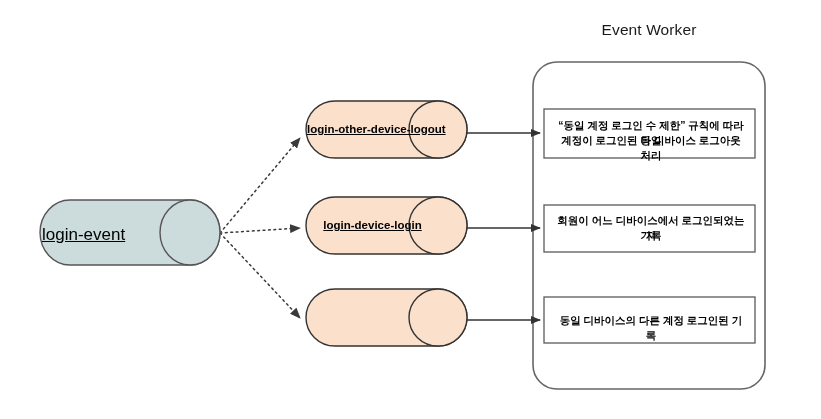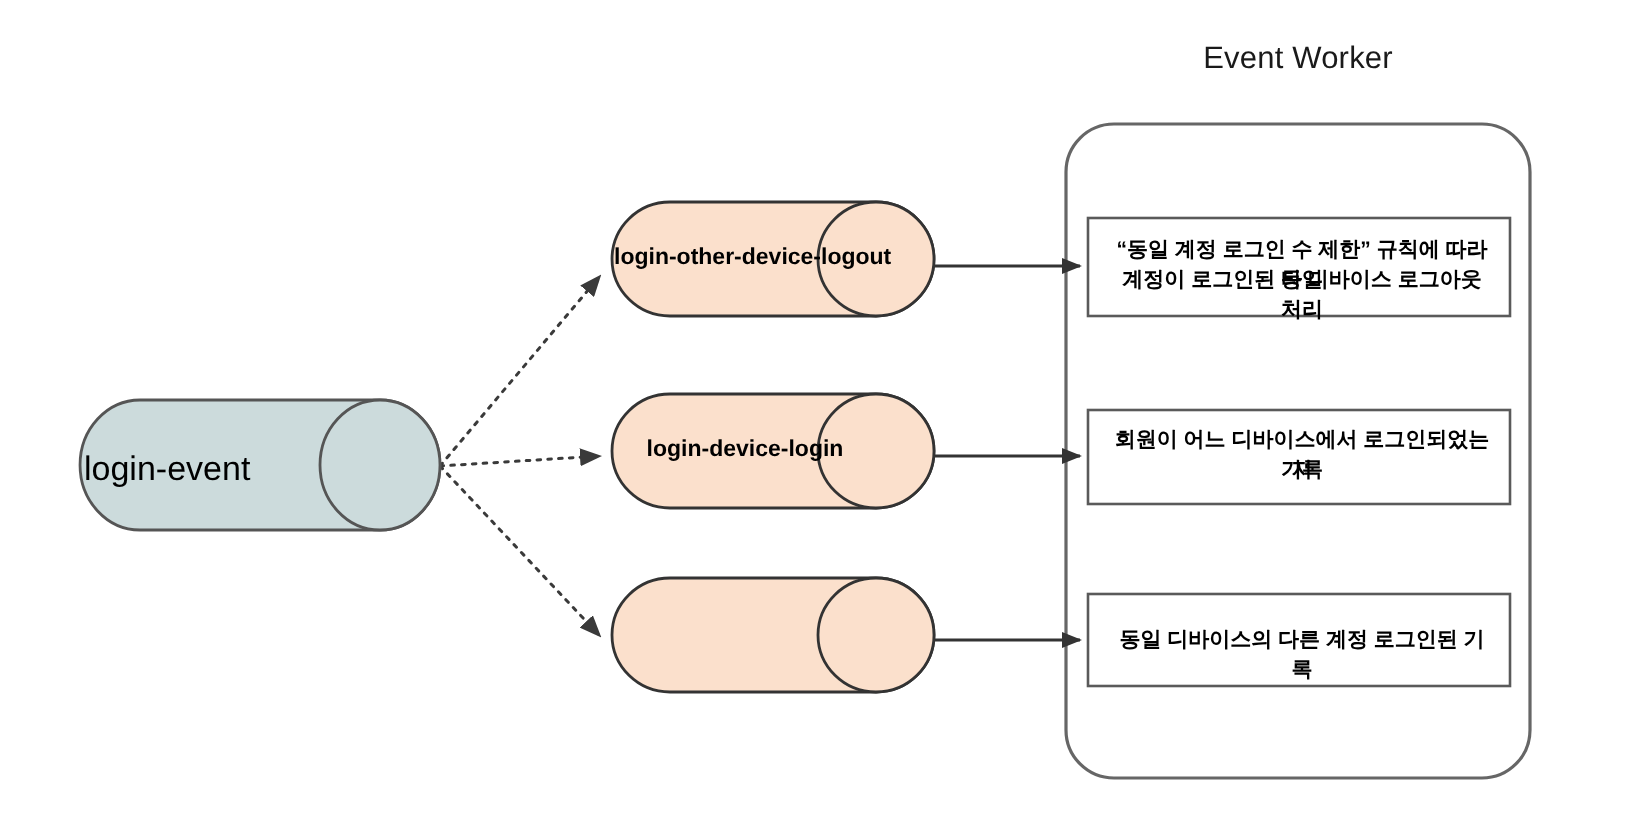--- a/index.html
+++ b/index.html
@@ -28,20 +28,21 @@
     top: 0;
     width: 821px;
     height: 419px;
     pointer-events: none;
   }
   .node-label {
     position: absolute;
     font-family: "Liberation Sans", "DejaVu Sans", sans-serif;
     color: #000000;
     pointer-events: auto;
+    text-decoration: underline;
   }
   .cyl-label-source {
     font-size: 17px;
     font-weight: 400;
     text-align: left;
   }
   .cyl-label-topic {
     font-size: 11.5px;
     font-weight: bold;
     text-align: center;

